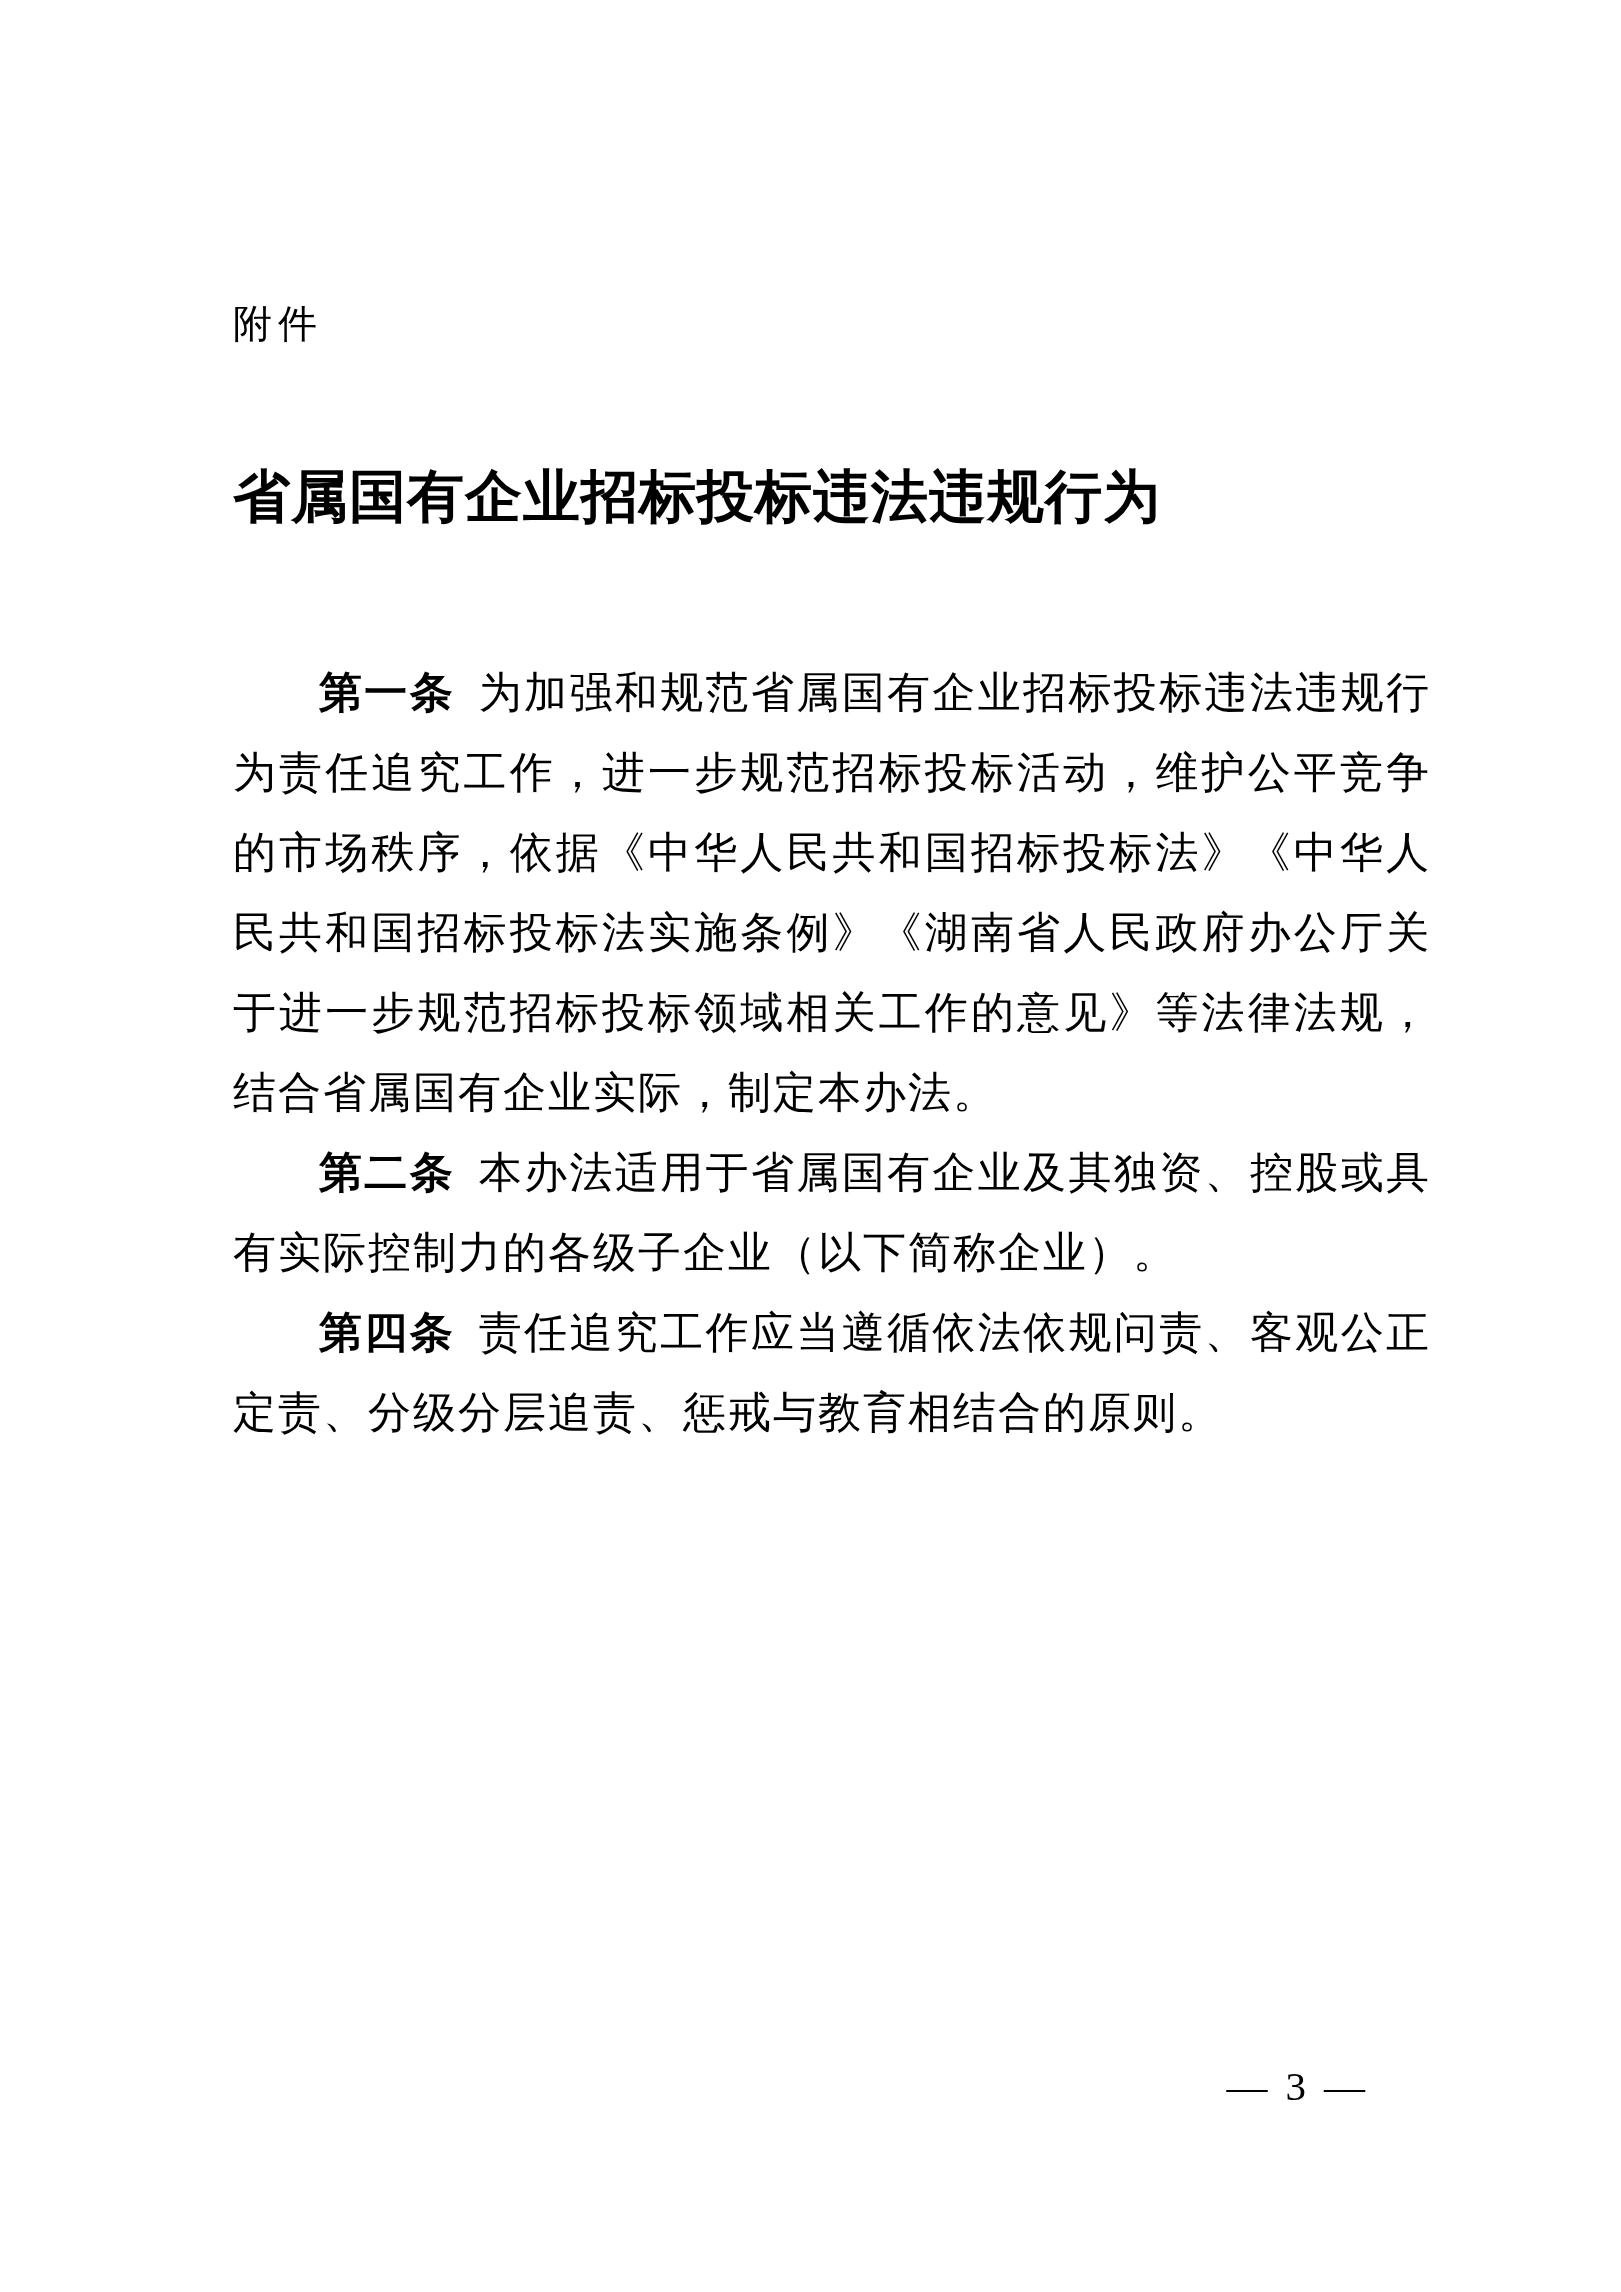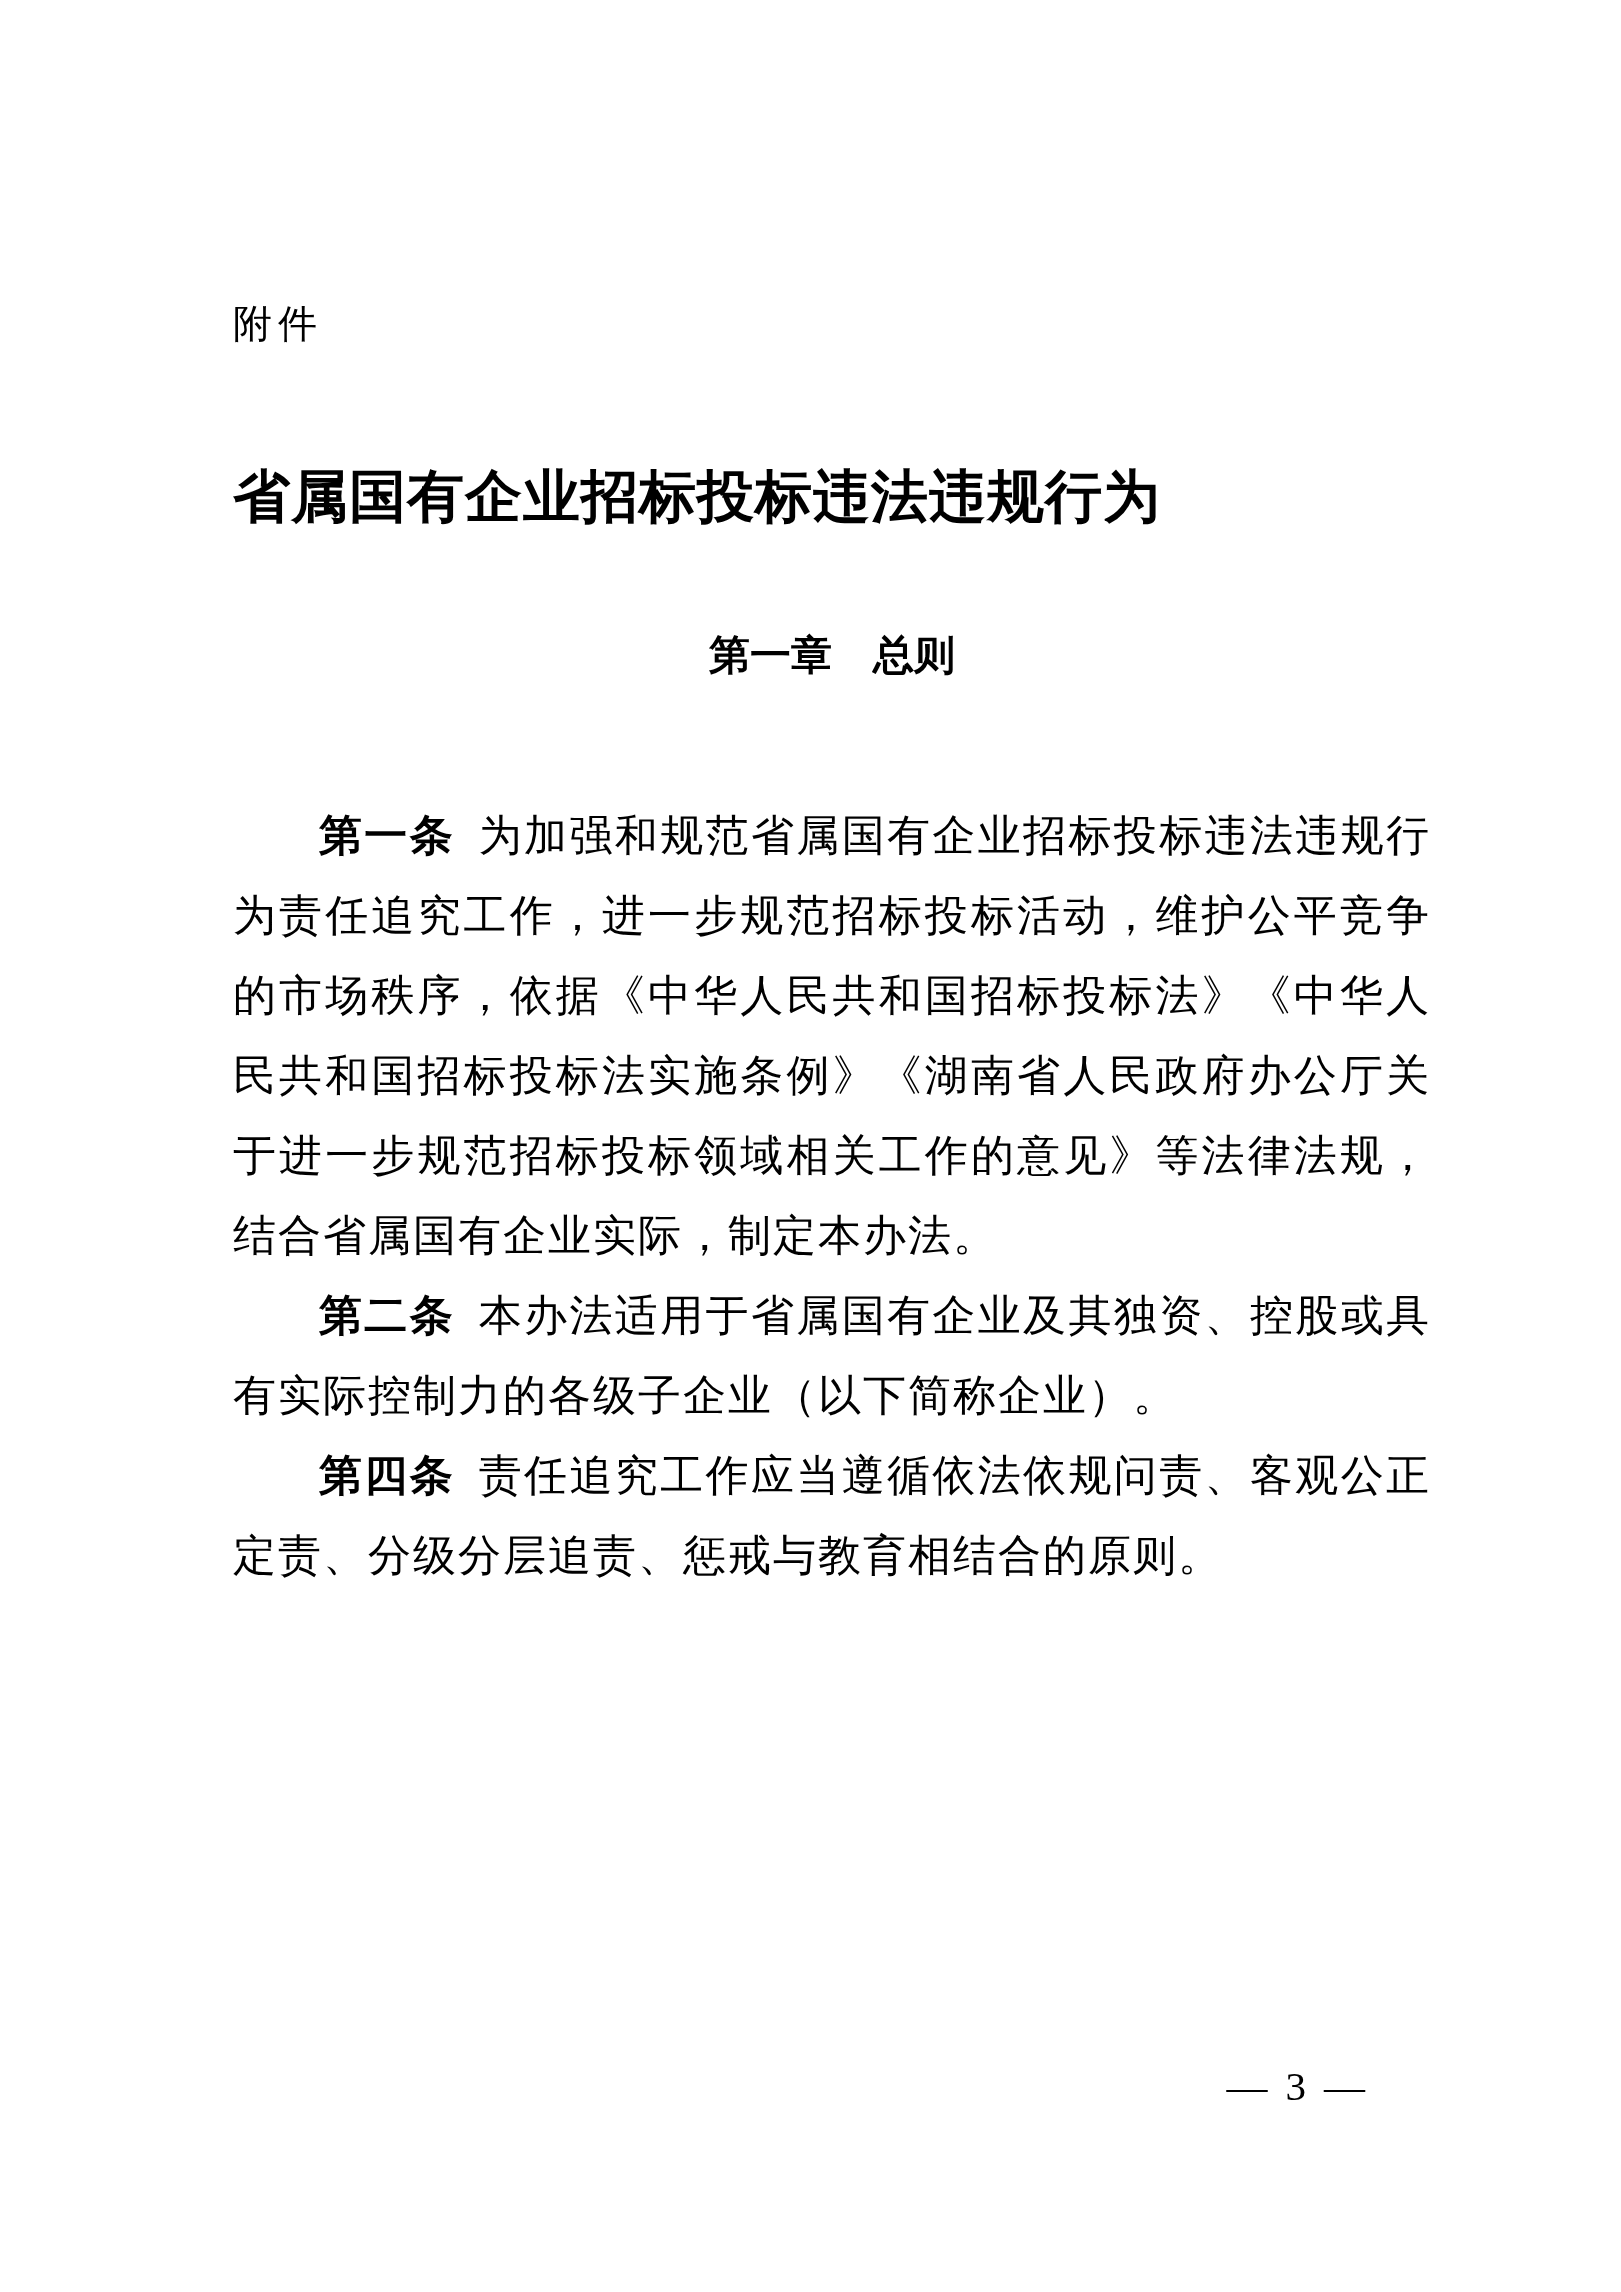--- a/index.html
+++ b/index.html
@@ -82,23 +82,20 @@
 </head>
 <body>
 
 <div class="page">
   <div class="content">
 
     <div class="attachment">附件</div>
 
     <h1 class="doc-title"><span>省属国有企业招标投标违法违规行为</span><br></h1>
 
-    <div class="chapter">
-      <span class="chapter-num">第一章</span><span>总则</span>
-    </div>
 
     <div class="body-block">
 
       <p><span class="art-label">第一条</span><span>为加强和规范省属国有企业招标投标违法违规行为责任追究工作，进一步规范招标投标活动，维护公平竞争的市场秩序，依据《中华人民共和国招标投标法》《中华人民共和国招标投标法实施条例》《湖南省人民政府办公厅关于进一步规范招标投标领域相关工作的意见》等法律法规，结合省属国有企业实际，制定本办法。</span></p>
 
       <p><span class="art-label">第二条</span><span>本办法适用于省属国有企业及其独资、控股或具有实际控制力的各级子企业（以下简称企业）。</span></p>
 
 
       <p><span class="art-label">第四条</span><span>责任追究工作应当遵循依法依规问责、客观公正定责、分级分层追责、惩戒与教育相结合的原则。</span></p>
 

